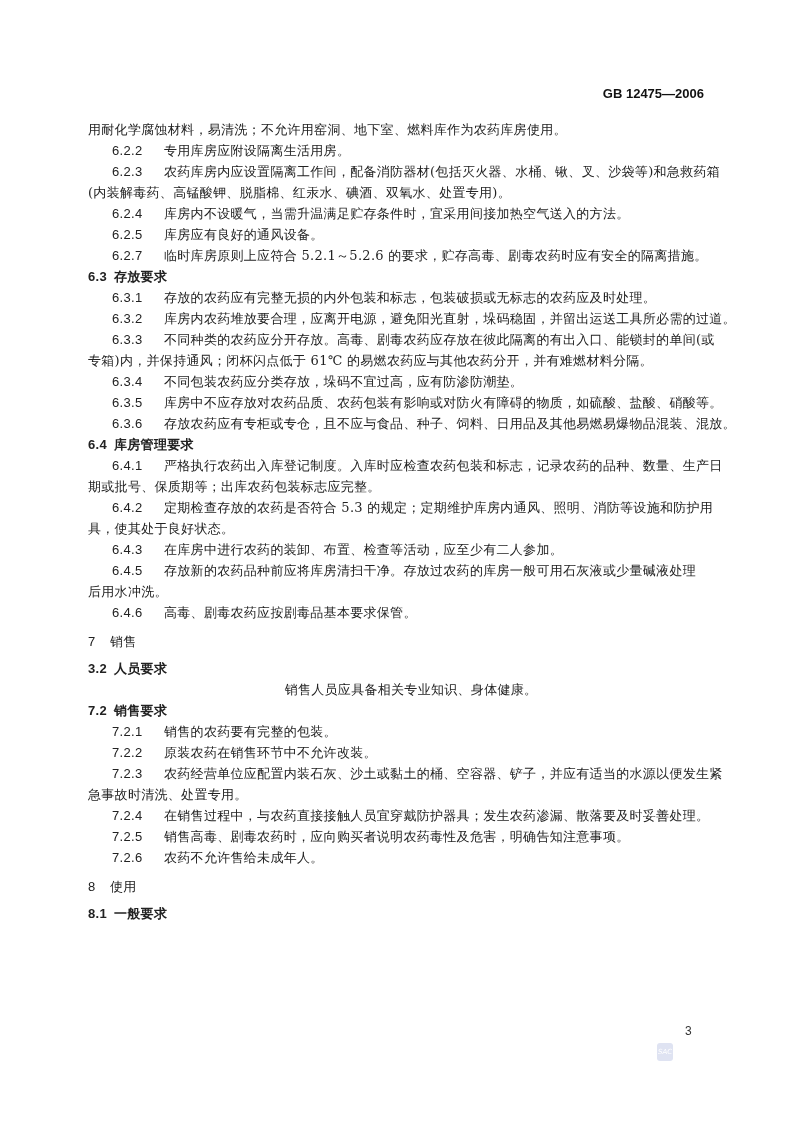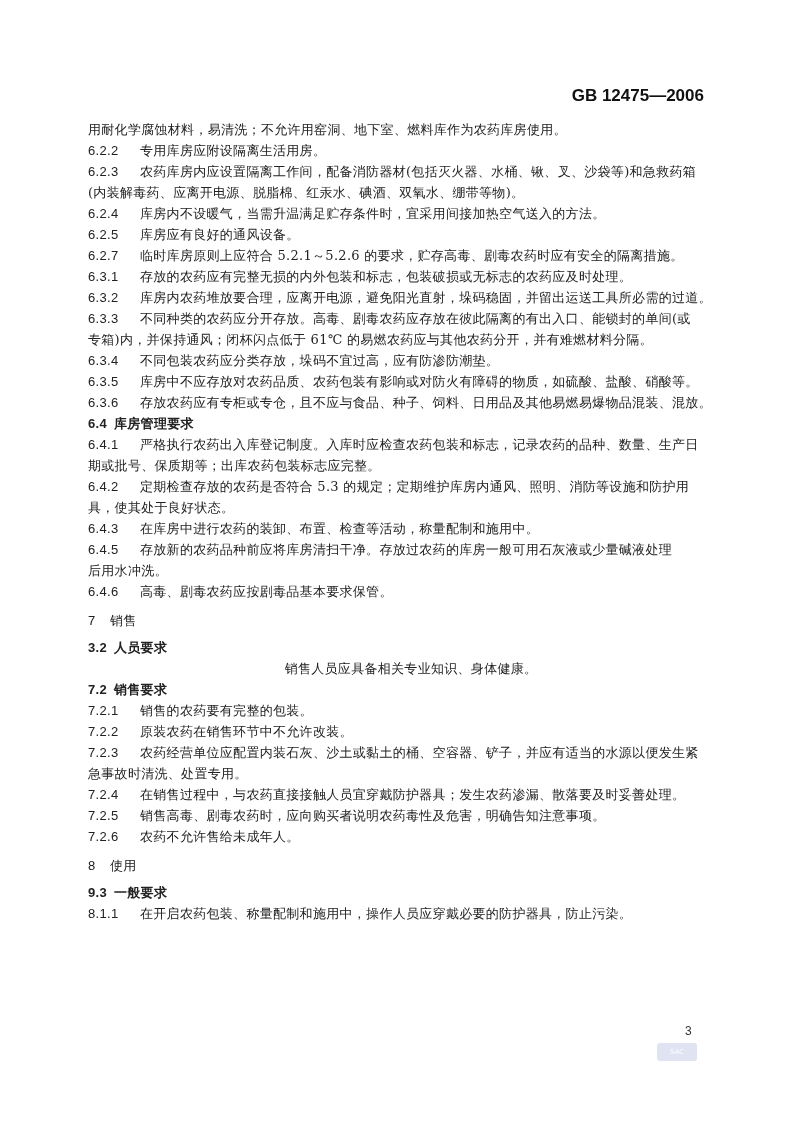--- a/index.html
+++ b/index.html
@@ -1,74 +1,74 @@
 <!DOCTYPE html>
 <html><head>
 <meta charset="utf-8">
 <style>
   html, body { margin: 0; padding: 0; background: #ffffff; }
   body { width: 794px; height: 1123px; position: relative; overflow: hidden;
          font-family: "DejaVu Serif", "Liberation Serif", serif; color: #222; }
-  .header-code { position: absolute; top: 86px; right: 90px; font-size: 17px;
+  .header-code { position: absolute; top: 86px; right: 90px; font-size: 13px;
                  font-family: "Liberation Sans", "DejaVu Sans", sans-serif; font-weight: bold; color: #111; }
   .content { position: absolute; left: 88px; top: 119px; width: 620px; }
   .line { font-size: 13px; line-height: 21px; height: 21px; white-space: nowrap; letter-spacing: 0.3px; }
   .num { font-family: "Liberation Sans", "DejaVu Sans", sans-serif; display: inline-block; }
-  .clause .num { width: 52px; }
+  .clause .num { width: 52px; margin-left: 24px; }
   .sub .num { width: 26px; font-weight: bold; }
   .sub .ttl { font-weight: bold; font-family: "DejaVu Sans", sans-serif; }
   .chapter { margin-top: 8px; margin-bottom: 6px; }
   .chapter .num { width: 22px; }
   .chapter .ttl { font-family: "DejaVu Sans", sans-serif; font-weight: normal; }
   .indent { padding-left: 26px; text-align: center; }
   .page-num { position: absolute; left: 685px; top: 1024px; font-size: 12px;
               font-family: "Liberation Sans", sans-serif; color: #333; }
-  .logo { position: absolute; left: 657px; top: 1043px; width: 40px; height: 18px;
+  .logo { position: absolute; left: 657px; top: 1043px; width: 16px; height: 18px;
           background: #dfe3f2; border-radius: 3px; color: #fff; font-size: 7px;
           font-family: "DejaVu Sans", sans-serif; text-align: center; line-height: 18px; font-style: italic; }
 </style>
 </head>
 <body>
 
 <div class="header-code">GB 12475—2006</div>
 
 <div class="content" id="content">
     <div class="line cont"><span class="ttl">用耐化学腐蚀材料，易清洗；不允许用窑洞、地下室、燃料库作为农药库房使用。</span></div>
     <div class="line clause"><span class="num">6.2.2</span><span class="ttl">专用库房应附设隔离生活用房。</span></div>
     <div class="line clause"><span class="num">6.2.3</span><span class="ttl">农药库房内应设置隔离工作间，配备消防器材(包括灭火器、水桶、锹、叉、沙袋等)和急救药箱</span></div>
-    <div class="line cont"><span class="ttl">(内装解毒药、应离开电源、脱脂棉、红汞水、碘酒、双氧水、绷带等物)。</span></div>
+    <div class="line cont"><span class="ttl">(内装解毒药、高锰酸钾、脱脂棉、红汞水、碘酒、双氧水、处置专用)。</span></div>
     <div class="line clause"><span class="num">6.2.4</span><span class="ttl">库房内不设暖气，当需升温满足贮存条件时，宜采用间接加热空气送入的方法。</span></div>
     <div class="line clause"><span class="num">6.2.5</span><span class="ttl">库房应有良好的通风设备。</span></div>
     <div class="line clause"><span class="num">6.2.7</span><span class="ttl">临时库房原则上应符合 5.2.1～5.2.6 的要求，贮存高毒、剧毒农药时应有安全的隔离措施。</span></div>
+    <div class="line sub"><span class="num">6.3</span><span class="ttl">存放要求</span></div>
     <div class="line clause"><span class="num">6.3.1</span><span class="ttl">存放的农药应有完整无损的内外包装和标志，包装破损或无标志的农药应及时处理。</span></div>
     <div class="line clause"><span class="num">6.3.2</span><span class="ttl">库房内农药堆放要合理，应离开电源，避免阳光直射，垛码稳固，并留出运送工具所必需的过道。</span></div>
     <div class="line clause"><span class="num">6.3.3</span><span class="ttl">不同种类的农药应分开存放。高毒、剧毒农药应存放在彼此隔离的有出入口、能锁封的单间(或</span></div>
     <div class="line cont"><span class="ttl">专箱)内，并保持通风；闭杯闪点低于 61℃ 的易燃农药应与其他农药分开，并有难燃材料分隔。</span></div>
     <div class="line clause"><span class="num">6.3.4</span><span class="ttl">不同包装农药应分类存放，垛码不宜过高，应有防渗防潮垫。</span></div>
     <div class="line clause"><span class="num">6.3.5</span><span class="ttl">库房中不应存放对农药品质、农药包装有影响或对防火有障碍的物质，如硫酸、盐酸、硝酸等。</span></div>
     <div class="line clause"><span class="num">6.3.6</span><span class="ttl">存放农药应有专柜或专仓，且不应与食品、种子、饲料、日用品及其他易燃易爆物品混装、混放。</span></div>
     <div class="line sub"><span class="num">6.4</span><span class="ttl">库房管理要求</span></div>
     <div class="line clause"><span class="num">6.4.1</span><span class="ttl">严格执行农药出入库登记制度。入库时应检查农药包装和标志，记录农药的品种、数量、生产日</span></div>
     <div class="line cont"><span class="ttl">期或批号、保质期等；出库农药包装标志应完整。</span></div>
     <div class="line clause"><span class="num">6.4.2</span><span class="ttl">定期检查存放的农药是否符合 5.3 的规定；定期维护库房内通风、照明、消防等设施和防护用</span></div>
     <div class="line cont"><span class="ttl">具，使其处于良好状态。</span></div>
-    <div class="line clause"><span class="num">6.4.3</span><span class="ttl">在库房中进行农药的装卸、布置、检查等活动，称量配制和施用中。</span></div>
+    <div class="line clause"><span class="num">6.4.3</span><span class="ttl">在库房中进行农药的装卸、布置、检查等活动，应至少有二人参加。</span></div>
     <div class="line clause"><span class="num">6.4.5</span><span class="ttl">存放新的农药品种前应将库房清扫干净。存放过农药的库房一般可用石灰液或少量碱液处理</span></div>
     <div class="line cont"><span class="ttl">后用水冲洗。</span></div>
     <div class="line clause"><span class="num">6.4.6</span><span class="ttl">高毒、剧毒农药应按剧毒品基本要求保管。</span></div>
     <div class="line chapter"><span class="num">7</span><span class="ttl">销售</span></div>
     <div class="line sub"><span class="num">3.2</span><span class="ttl">人员要求</span></div>
     <div class="line indent"><span class="ttl">销售人员应具备相关专业知识、身体健康。</span></div>
     <div class="line sub"><span class="num">7.2</span><span class="ttl">销售要求</span></div>
     <div class="line clause"><span class="num">7.2.1</span><span class="ttl">销售的农药要有完整的包装。</span></div>
     <div class="line clause"><span class="num">7.2.2</span><span class="ttl">原装农药在销售环节中不允许改装。</span></div>
     <div class="line clause"><span class="num">7.2.3</span><span class="ttl">农药经营单位应配置内装石灰、沙土或黏土的桶、空容器、铲子，并应有适当的水源以便发生紧</span></div>
     <div class="line cont"><span class="ttl">急事故时清洗、处置专用。</span></div>
     <div class="line clause"><span class="num">7.2.4</span><span class="ttl">在销售过程中，与农药直接接触人员宜穿戴防护器具；发生农药渗漏、散落要及时妥善处理。</span></div>
     <div class="line clause"><span class="num">7.2.5</span><span class="ttl">销售高毒、剧毒农药时，应向购买者说明农药毒性及危害，明确告知注意事项。</span></div>
     <div class="line clause"><span class="num">7.2.6</span><span class="ttl">农药不允许售给未成年人。</span></div>
     <div class="line chapter"><span class="num">8</span><span class="ttl">使用</span></div>
-    <div class="line sub"><span class="num">9.3</span><span class="ttl">一般要求</span></div>
-    <div class="line clause"><span class="num">8.1.1</span><span class="ttl">在开启农药包装、称量配制和施用中，操作人员应穿戴必要的防护器具，防止污染。</span></div>
+    <div class="line sub"><span class="num">8.1</span><span class="ttl">一般要求</span></div>
   </div>
 
 <div class="page-num">3</div>
 <div class="logo">SAC</div>
 
 </body></html>

